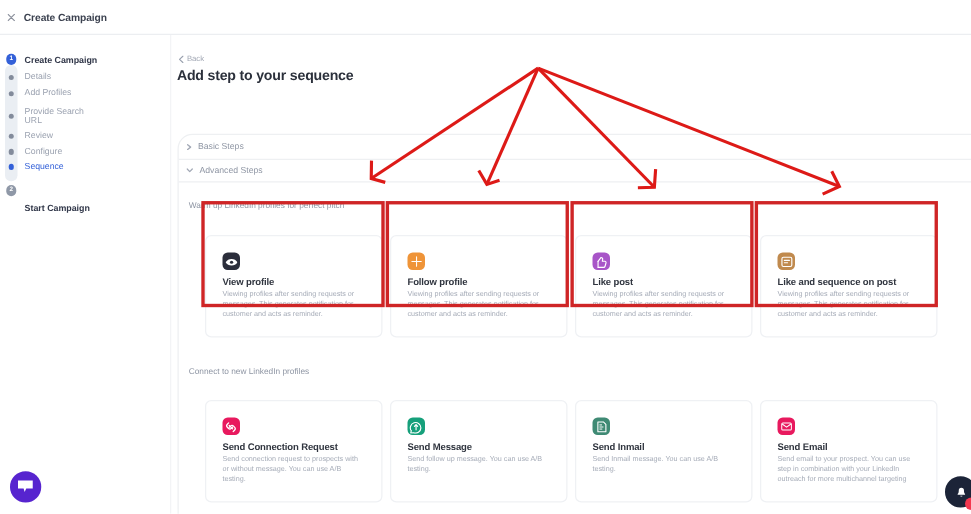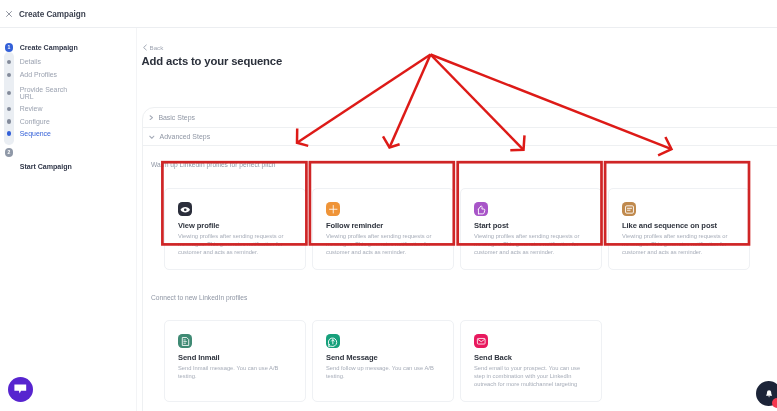--- a/index.html
+++ b/index.html
@@ -138,21 +138,21 @@
 
   <div class="content">
     <a class="back">
       <span>
           <svg width="6" height="7" viewBox="0 0 6 7">
             <path d="M4.3 1 L1.6 3.5 L4.3 6" stroke="#9aa1af" stroke-width=".9" fill="none" stroke-linecap="round" stroke-linejoin="round"></path>
           </svg>
         </span>
       <span>Back</span>
     </a>
-    <div class="page-title">Add acts to your sequence</div>
+    <div class="page-title">Add step to your sequence</div>
 
     <div class="accordion">
       <div class="acc-row">
         <span class="caret"><svg width="4.4" height="5.4" viewBox="0 0 4.4 5.4">
               <path d="M1.1 0.75 L3.5 2.7 L1.1 4.65" stroke="#a4aab7" stroke-width="1.05" fill="none" stroke-linecap="round" stroke-linejoin="round"></path>
             </svg></span>
         <span class="acc-lbl">Basic Steps</span>
       </div>
       <div class="acc-row">
         <span class="caret"><svg width="5.6" height="4.4" viewBox="0 0 5.6 4.4">
@@ -172,76 +172,89 @@
               </div>
               <div class="cname">View profile</div>
               <div class="cdesc">Viewing profiles after sending requests or messages. This generates notification for customer and acts as reminder.</div>
             </div>
             <div class="card">
               <div class="cicon" style="background: rgb(239, 148, 56);">
                 <svg width="10.5" height="10.5" viewBox="0 0 24 24">
                   <path d="M12 3.4v17.2M3.4 12h17.2" stroke="#fff" stroke-width="1.9" stroke-linecap="round"></path>
                 </svg>
               </div>
-              <div class="cname">Follow reminder</div>
+              <div class="cname">Follow profile</div>
               <div class="cdesc">Viewing profiles after sending requests or messages. This generates notification for customer and acts as reminder.</div>
             </div>
             <div class="card">
               <div class="cicon" style="background: rgb(168, 85, 200);">
                 <svg width="11.5" height="11.5" viewBox="0 0 24 24" fill="none">
                   <path d="M7.2 20.6h9.2c1.2 0 2.2-.7 2.5-1.8l1.6-5.9c.3-1.2-.6-2.4-1.9-2.4h-4.3l.6-3.3c.3-1.6-.9-3.1-2.6-3.1L7.2 10.7" stroke="#fff" stroke-width="1.9" stroke-linejoin="round" stroke-linecap="round"></path>
                   <path d="M7.2 10.7v9.9" stroke="#fff" stroke-width="1.9" stroke-linecap="round"></path>
                 </svg>
               </div>
-              <div class="cname">Start post</div>
+              <div class="cname">Like post</div>
               <div class="cdesc">Viewing profiles after sending requests or messages. This generates notification for customer and acts as reminder.</div>
             </div>
             <div class="card">
               <div class="cicon" style="background: rgb(192, 138, 78);">
                 <svg width="11" height="11" viewBox="0 0 24 24" fill="none">
                   <rect x="3.4" y="4" width="17.2" height="16" rx="2.6" stroke="#fff" stroke-width="2"></rect>
                   <path d="M7.6 9.4h8.8M7.6 13.6h5.6" stroke="#fff" stroke-width="2" stroke-linecap="round"></path>
                 </svg>
               </div>
               <div class="cname">Like and sequence on post</div>
               <div class="cdesc">Viewing profiles after sending requests or messages. This generates notification for customer and acts as reminder.</div>
             </div>
           </div>
         <div class="sec-title s2">Connect to new LinkedIn profiles</div>
         <div class="cards r2" id="row2">
             <div class="card">
-              <div class="cicon" style="background: rgb(63, 138, 116);">
-                <svg width="11" height="11" viewBox="0 0 24 24" fill="none">
-                  <path d="M5 3.4h9.6L19 7.8V20.6H5z" stroke="#fff" stroke-width="1.9" stroke-linejoin="round"></path>
-                  <path d="M8.4 8.6h3.2M8.4 12.2h5.6M8.4 15.8h3.6" stroke="#fff" stroke-width="1.7" stroke-linecap="round"></path>
-                </svg>
-              </div>
-              <div class="cname">Send Inmail</div>
-              <div class="cdesc">Send Inmail message. You can use A/B testing.</div>
+              <div class="cicon" style="background: rgb(232, 25, 94);">
+                <svg width="11.5" height="11.5" viewBox="0 0 24 24" fill="none">
+                  <g stroke="#fff" stroke-width="2.1" stroke-linecap="round" stroke-linejoin="round">
+                    <path d="M9.1 9.1 14.9 14.9"></path>
+                    <path d="M8.2 4.8 6.0 7.0a3.7 3.7 0 0 0 0 5.2l1.6 1.6a3.7 3.7 0 0 0 5.2 0l2.2-2.2"></path>
+                    <path d="M15.8 19.2 18 17a3.7 3.7 0 0 0 0-5.2l-1.6-1.6a3.7 3.7 0 0 0-5.2 0L9 12.4"></path>
+                  </g>
+                </svg>
+              </div>
+              <div class="cname">Send Connection Request</div>
+              <div class="cdesc">Send connection request to prospects with or without message. You can use A/B testing.</div>
             </div>
             <div class="card">
               <div class="cicon" style="background: rgb(22, 160, 123);">
                 <svg width="11.5" height="11.5" viewBox="0 0 24 24" fill="none">
                   <g stroke="#fff" stroke-width="1.9" stroke-linecap="round" stroke-linejoin="round">
                     <path d="M4.4 18.4a8.8 8.8 0 1 1 3.6 2.8L3.3 21.7l1-4.1z"></path>
                     <path d="M12.2 7.6v8.8M9.5 10.6l2.7-3 2.7 3"></path>
                   </g>
                 </svg>
               </div>
               <div class="cname">Send Message</div>
               <div class="cdesc">Send follow up message. You can use A/B testing.</div>
             </div>
             <div class="card">
+              <div class="cicon" style="background: rgb(63, 138, 116);">
+                <svg width="11" height="11" viewBox="0 0 24 24" fill="none">
+                  <path d="M5 3.4h9.6L19 7.8V20.6H5z" stroke="#fff" stroke-width="1.9" stroke-linejoin="round"></path>
+                  <path d="M8.4 8.6h3.2M8.4 12.2h5.6M8.4 15.8h3.6" stroke="#fff" stroke-width="1.7" stroke-linecap="round"></path>
+                </svg>
+              </div>
+              <div class="cname">Send Inmail</div>
+              <div class="cdesc">Send Inmail message. You can use A/B testing.</div>
+            </div>
+            <div class="card">
               <div class="cicon" style="background: rgb(232, 25, 94);">
                 <svg width="10.5" height="10.5" viewBox="0 0 24 24" fill="none">
                   <rect x="3.2" y="5.6" width="17.6" height="12.8" rx="2" stroke="#fff" stroke-width="1.85"></rect>
                   <path d="M4.6 7.8 12 13.1 19.4 7.8" stroke="#fff" stroke-width="1.85" stroke-linejoin="round" stroke-linecap="round"></path>
                 </svg>
               </div>
-              <div class="cname">Send Back</div>
+              <div class="cname">Send Email</div>
               <div class="cdesc">Send email to your prospect. You can use step in combination with your LinkedIn outreach for more multichannel targeting</div>
             </div>
           </div>
       </div>
     </div>
   </div>
 
   <svg class="anno" viewBox="0 0 777 411" width="777" height="411">
     <g id="anno-rects">
         <rect x="162.4" y="162.2" width="144" height="82.2" fill="none" stroke="#cf2526" stroke-width="2.7"></rect>

